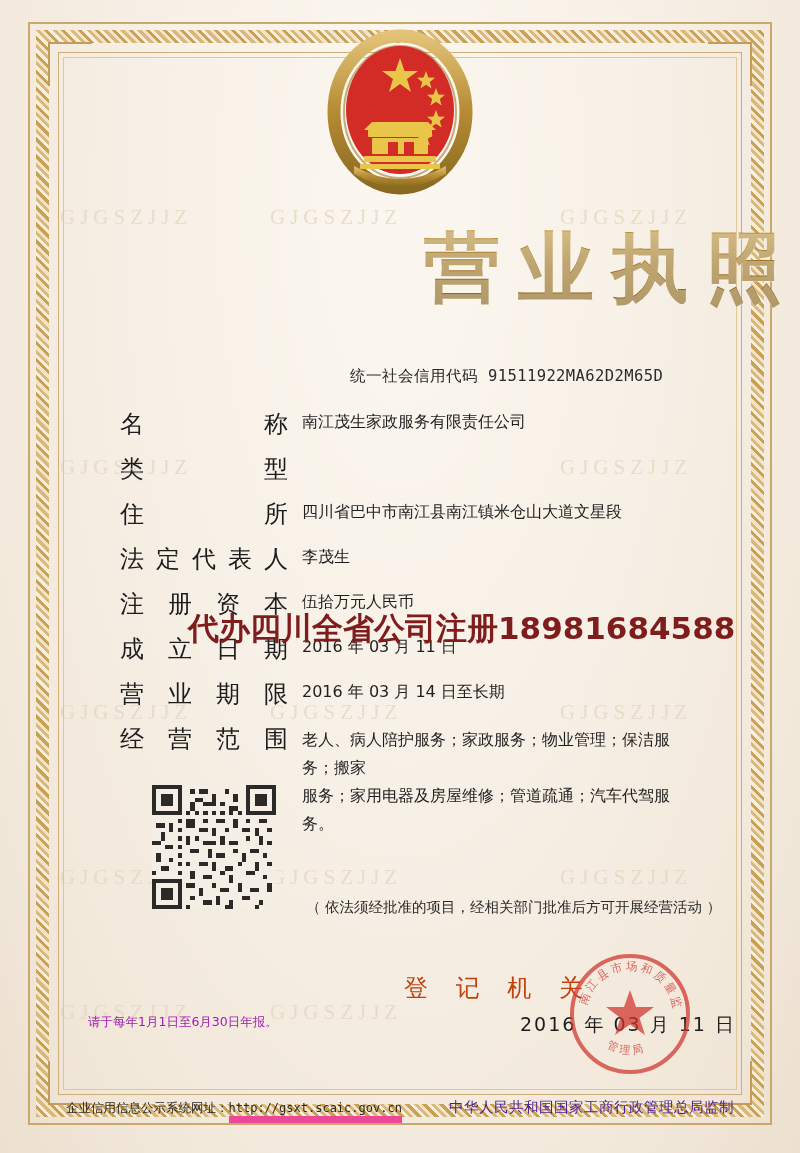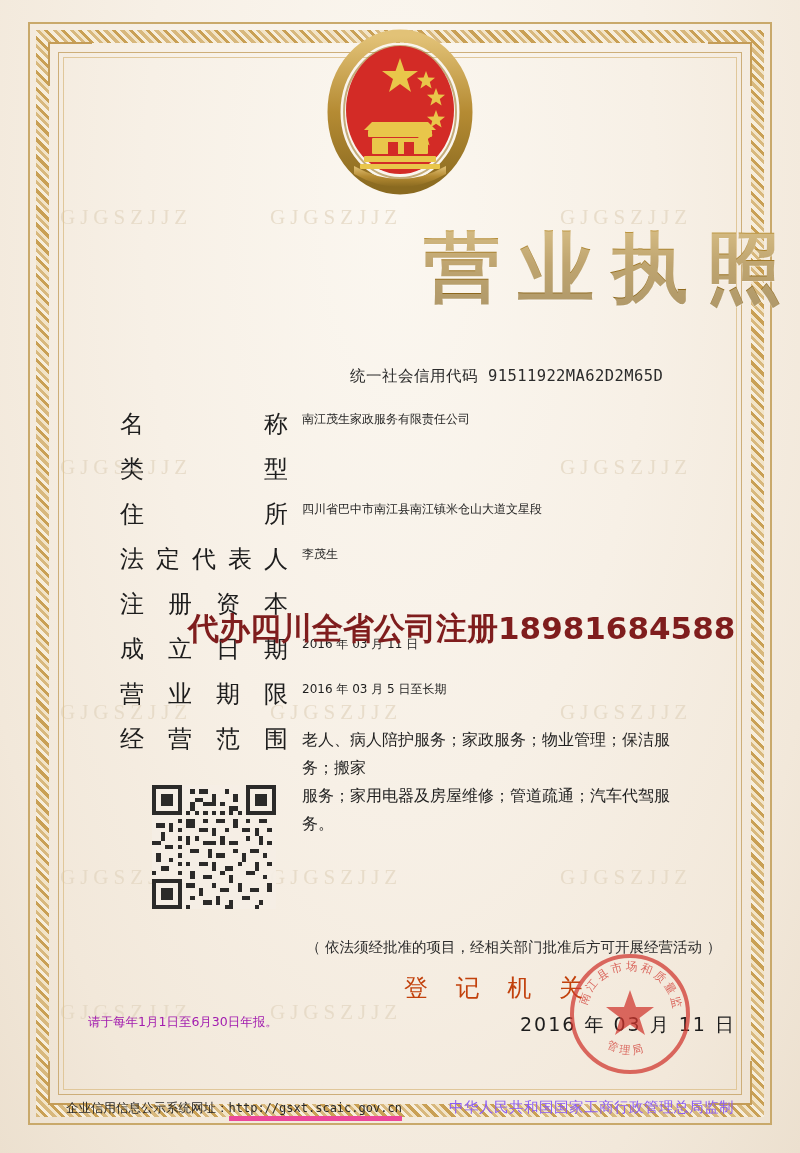--- a/index.html
+++ b/index.html
@@ -141,21 +141,21 @@
     font-size: 24px;
     color: #1d1d1d;
     font-family: "DejaVu Sans", sans-serif;
     display: flex;
     justify-content: space-between;
     letter-spacing: 0;
     padding-right: 14px;
   }
   .row .label span { display: inline-block; }
   .row .value {
-    font-size: 12px;
+    font-size: 16px;
     color: #1f1f1f;
     line-height: 1.35;
     font-family: "DejaVu Sans", sans-serif;
     padding-top: 3px;
   }
   .row.small .value { font-size: 16px; line-height: 1.75; }
   .value .l2 { display: block; }
 
   
   .qr {
@@ -166,21 +166,20 @@
     opacity: .92;
   }
 
   
   .note {
     position: absolute;
     top: 898px;
     left: 306px;
     font-size: 14.5px;
     color: #2a2a2a;
-    margin-top: 40px;
   }
 
   
   .authority {
     position: absolute;
     top: 972px;
     left: 404px;
     font-size: 24px;
     letter-spacing: 10px;
     color: #c2410c;
@@ -217,29 +216,29 @@
   .footer-left {
     position: absolute;
     left: 66px;
     bottom: 36px;
     font-size: 12.5px;
     color: #2a2a2a;
   }
   .footer-left .url {
     font-family: "DejaVu Sans Mono", monospace;
     font-size: 12px;
-    border-bottom: 5px solid #ec4899;
+    border-bottom: 7px solid #ec4899;
     padding-bottom: 1px;
   }
   .footer-right {
     position: absolute;
     right: 66px;
     bottom: 36px;
     font-size: 14.5px;
-    color: #8b5cf6;
+    color: #4c1d95;
     letter-spacing: .5px;
   }
 
   
   .promo {
     position: absolute;
     left: 188px;
     top: 608px;
     font-size: 31px;
     font-weight: bold;
@@ -362,40 +361,41 @@
       <div class="value">李茂生</div>
     </div>
 
     <div class="row">
       <div class="label">
         <span>注</span>
         <span>册</span>
         <span>资</span>
         <span>本</span>
       </div>
+      <div class="value">伍拾万元人民币</div>
     </div>
 
     <div class="row">
       <div class="label">
         <span>成</span>
         <span>立</span>
         <span>日</span>
         <span>期</span>
       </div>
       <div class="value">2016 年 03 月 11 日</div>
     </div>
 
     <div class="row">
       <div class="label">
         <span>营</span>
         <span>业</span>
         <span>期</span>
         <span>限</span>
       </div>
-      <div class="value">2016 年 03 月 5 日至长期</div>
+      <div class="value">2016 年 03 月 14 日至长期</div>
     </div>
 
     <div class="row small">
       <div class="label">
         <span>经</span>
         <span>营</span>
         <span>范</span>
         <span>围</span>
       </div>
       <div class="value">

